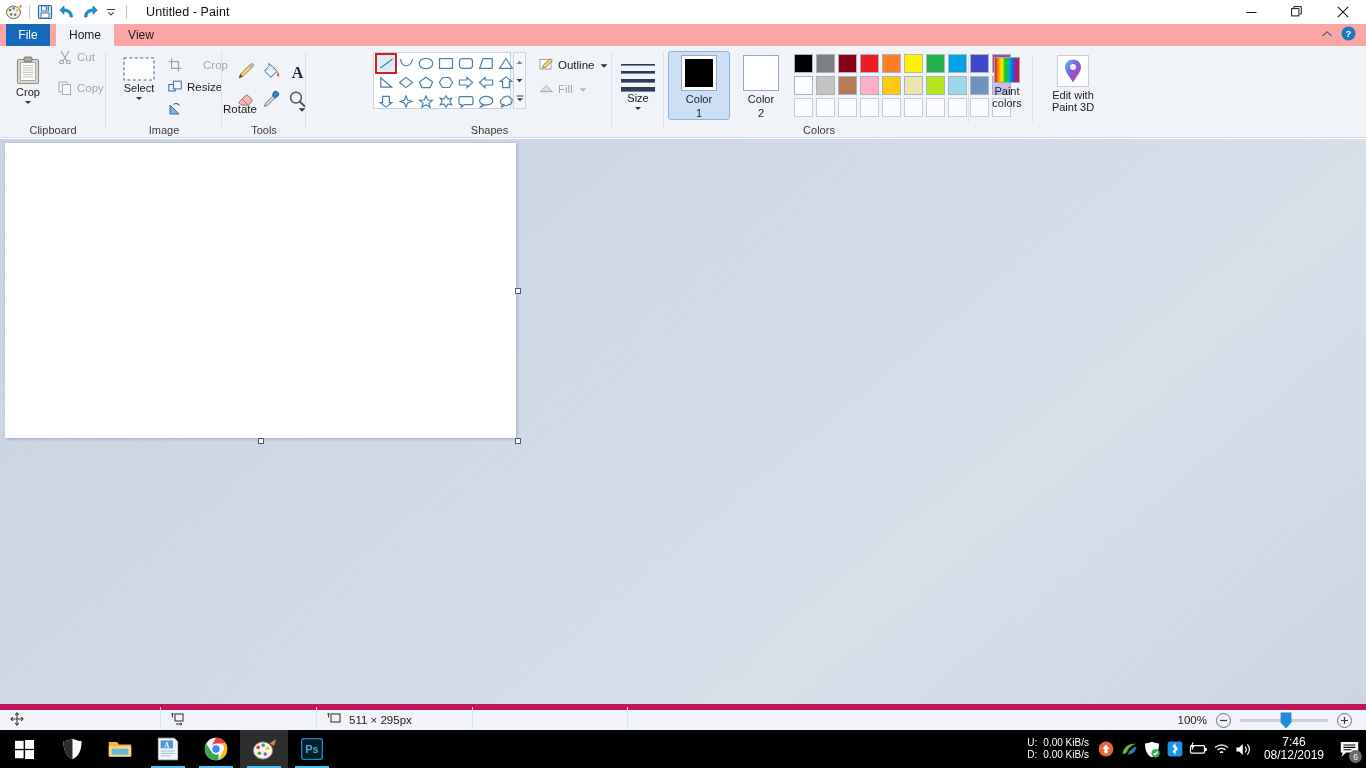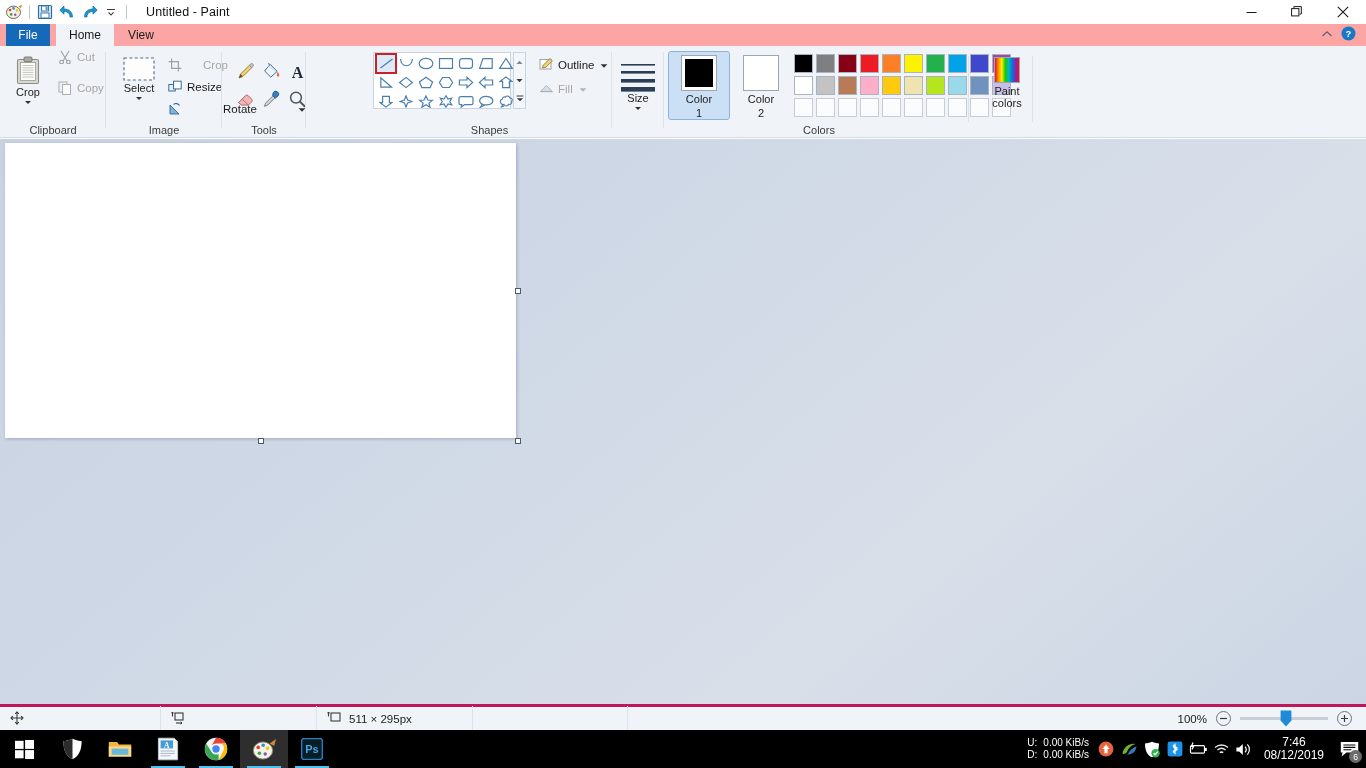--- a/index.html
+++ b/index.html
@@ -98,21 +98,21 @@
     position:absolute; left:5px; top:4px; width:511px; height:295px;
     background:#ffffff; box-shadow:1px 1px 3px rgba(40,55,80,.28);
   }
   .handle {
     position:absolute; width:6px;height:6px; background:#fdfdfd;
     border:1px solid #4a5a72;
   }
   
   #statusbar {
     position:absolute; left:0; top:704px; width:1366px; height:26px;
-    background:#f0f3f7; border-top:3px solid #be185d;
+    background:#f0f3f7; border-top:6px solid #be185d;
     display:flex; align-items:center; font-size:11.5px; color:#222;
   }
   .sb-cell { height:26px; display:flex; align-items:center; gap:6px; padding:0 10px; }
   .sb-div { width:1px; height:26px; background:#dde3ea; }
   .zoom-btn {
     width:15px;height:15px;border:1px solid #6c7480;border-radius:50%;
     display:flex;align-items:center;justify-content:center; background:#f0f3f7;
   }
   .ztrack { width:88px;height:3px;background:#c9ced6; position:relative; }
   .zthumb { position:absolute; left:40px; top:-7px; width:12px;height:17px; }
@@ -585,20 +585,37 @@
       </div>
 
     <div class="big-btn" style="position:absolute; left:321px; top:7px; width:44px;">
       <span style="width:26px;height:26px;border:1px solid #9aa7b4;display:block;background:
         linear-gradient(90deg,#e81123,#ff8c00,#fff100,#16c60c,#00b7c3,#0078d7,#8e24aa,#e81123);"></span>
       <span class="big-lbl" style="margin-top:2px">Paint</span>
       <span class="big-lbl">colors</span>
     </div>
     <div class="rgroup-sep" style="left:304px; top:10px; height:66px;"></div>
     <div class="rgroup-sep" style="left:368px; top:10px; height:66px;"></div>
+    <div class="big-btn" style="position:absolute; left:375px; top:5px; width:68px;">
+      <span style="width:32px;height:32px;border:1px solid #c6cfd8;background:#fff;display:flex;align-items:center;justify-content:center;">
+        <svg width="22" height="26" viewBox="0 0 22 26">
+          <defs>
+            <linearGradient id="p3d" x1="0" y1="0" x2="1" y2="1">
+              <stop offset="0%" stop-color="#5bc8f5"></stop>
+                <stop offset="45%" stop-color="#7b5ce0"></stop>
+              <stop offset="100%" stop-color="#e0407a"></stop>
+            </linearGradient>
+          </defs>
+          <path d="M11 1.5 C15.6 1.5 19 5 19 9.3 C19 14 13.8 19.8 11 24.4 C8.2 19.8 3 14 3 9.3 C3 5 6.4 1.5 11 1.5 Z" fill="url(#p3d)"></path>
+          <circle cx="11" cy="9" r="3.1" fill="#ffffff" opacity="0.85"></circle>
+        </svg>
+      </span>
+      <span class="big-lbl" style="margin-top:2px">Edit with</span>
+      <span class="big-lbl">Paint 3D</span>
+    </div>
     <div class="rgroup-label" style="left:0; width:310px;">Colors</div>
   </div>
 </div>
 
 <div id="workarea">
   <div id="canvas"></div>
   <div class="handle" style="left:515px; top:149px;"></div>
   <div class="handle" style="left:258px; top:299px;"></div>
   <div class="handle" style="left:515px; top:299px;"></div>
 

